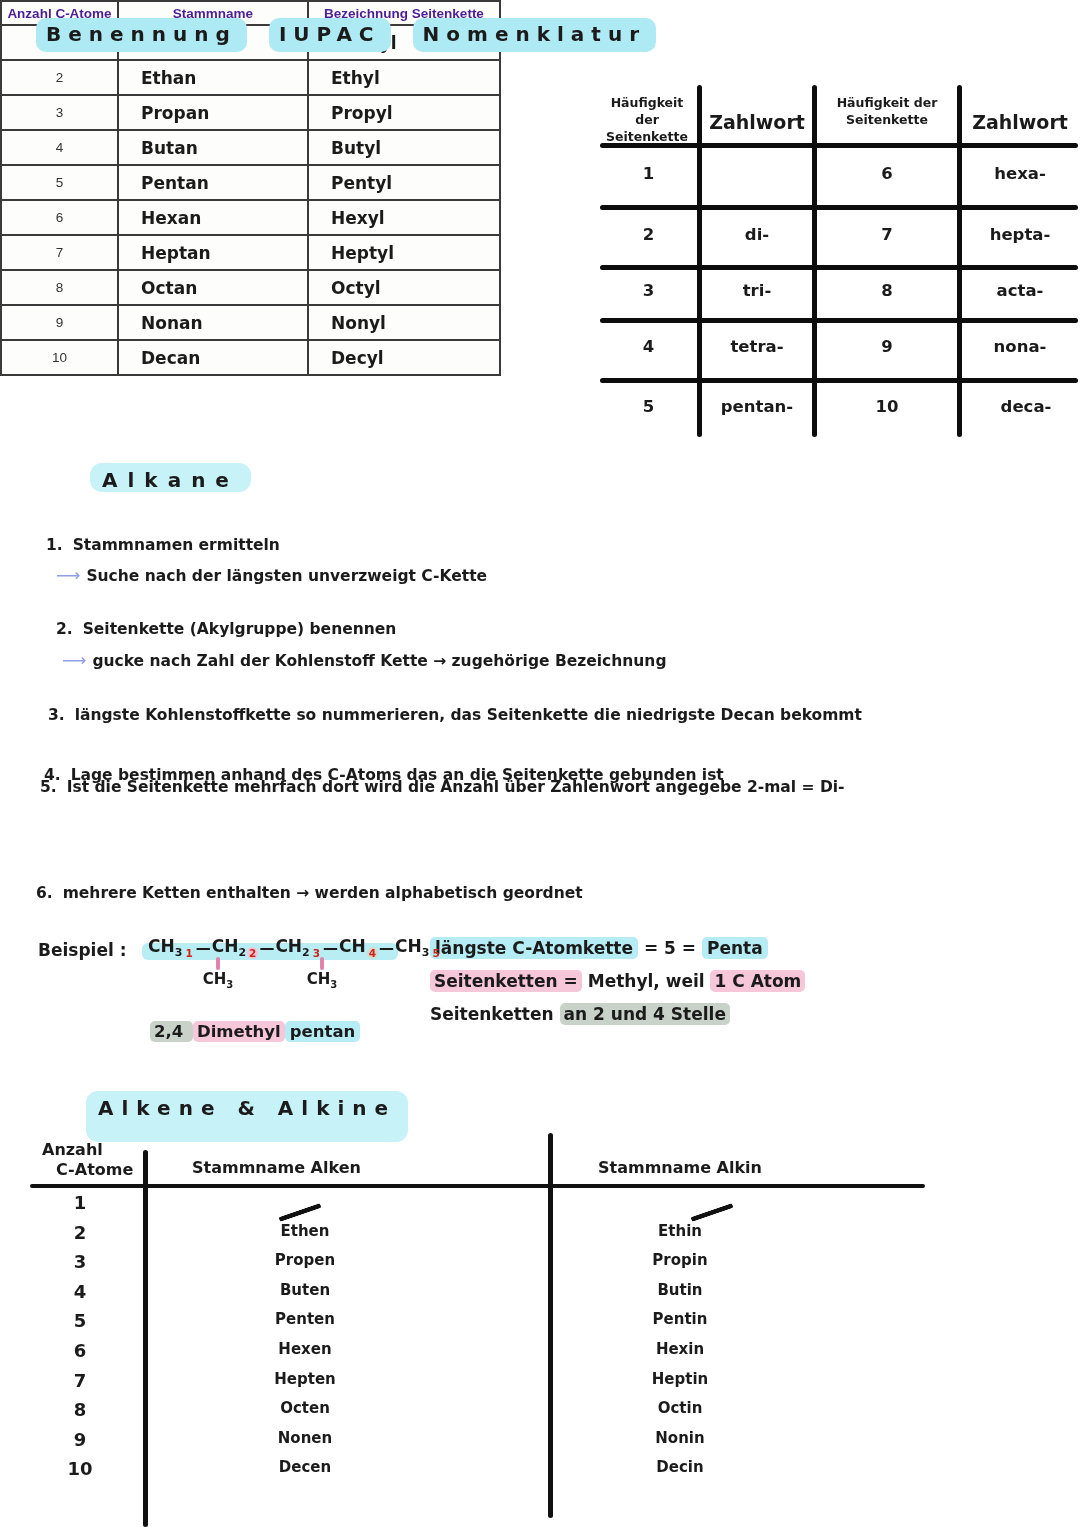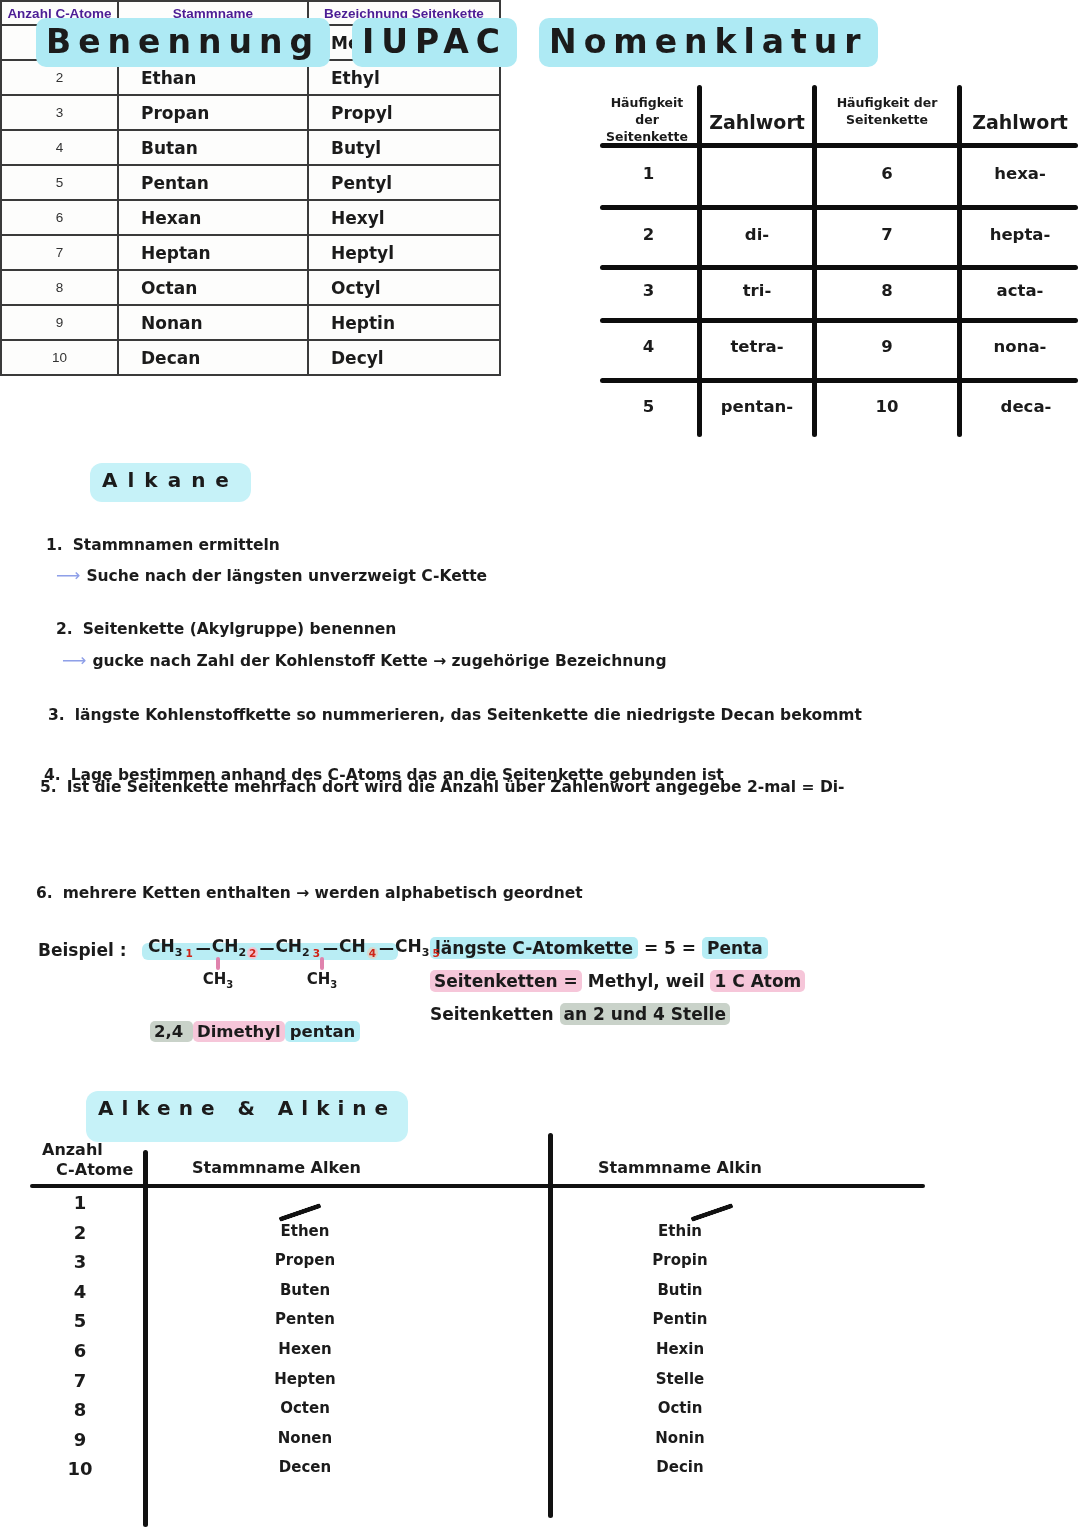--- a/index.html
+++ b/index.html
@@ -8,42 +8,42 @@
     position:relative; width:1080px; height:1527px; margin:0 auto;
     background:#ffffff; overflow:hidden;
     font-family:"DejaVu Sans", sans-serif; color:#1b1b1b;
   }
   .abs{position:absolute;}
   .hl-cyan{background:#b6edf5; border-radius:5px; padding:1px 5px;}
   .hl-pink{background:#f6c6d9; border-radius:5px; padding:1px 4px;}
   .hl-green{background:#c9d2c9; border-radius:5px; padding:1px 4px;}
 
   
-  .title{left:36px; top:22px; font-size:33px; letter-spacing:7px; font-weight:bold; white-space:nowrap;}
+  .title{left:36px; top:22px; font-size:20px; letter-spacing:7px; font-weight:bold; white-space:nowrap;}
   .title .word{background:#aeeaf4; padding:4px 10px 6px 10px; border-radius:10px; margin-right:22px;}
 
   
   .stem-table{left:40px; top:80px; border-collapse:collapse; table-layout:fixed; background:#fdfdfc;}
   .stem-table td,.stem-table th{border:2px solid #3a3a3a; margin:0; overflow:hidden;}
   .stem-table th{height:20px; font-family:"Liberation Sans", sans-serif; font-size:13.5px; font-weight:bold; text-align:center; color:#4c1d95;}
   .stem-table td{height:31px;}
   .stem-table .num{font-family:"Liberation Sans", sans-serif; font-size:13.5px; text-align:center; font-weight:normal; color:#333;}
   .stem-table .hwcell{font-size:17px; font-weight:bold; padding-left:22px;}
 
   
   .zahl{left:600px; top:85px; width:478px; height:352px;}
   .zline{position:absolute; background:#0d0d0d; border-radius:3px;}
   .zcell{position:absolute; text-align:center; font-weight:bold;}
   .zhead{font-size:12.5px; line-height:1.35;}
   .zhead2{font-size:19px;}
   .zval{font-size:16.5px;}
 
   
   .h-alkane{left:90px; top:468px; font-size:20px; font-weight:bold; letter-spacing:10px;}
-  .h-alkane span{background:#c6f2f8; padding:5px 12px 10px 12px; border-radius:12px;}
+  .h-alkane span{background:#c6f2f8; padding:5px 12px 0 12px; border-radius:12px;}
   .h-alkene{left:86px; top:1096px; font-size:20px; font-weight:bold; letter-spacing:8px;}
   .h-alkene span{background:#c6f2f8; padding:5px 12px 22px 12px; border-radius:12px;}
 
   
   .rule{font-size:15.5px; font-weight:bold; white-space:nowrap;}
   .rule .rnum{margin-right:10px;}
   .rule-sub{font-size:15.5px; font-weight:bold; white-space:nowrap;}
   .arrow{color:#8fa0e8; font-weight:normal; font-size:17px; margin-right:8px; letter-spacing:-2px;}
 
   
@@ -129,21 +129,21 @@
           <td class="hwcell">Heptyl</td>
         </tr>
     <tr>
           <td class="num">8</td>
           <td class="hwcell">Octan</td>
           <td class="hwcell">Octyl</td>
         </tr>
     <tr>
           <td class="num">9</td>
           <td class="hwcell">Nonan</td>
-          <td class="hwcell">Heptin</td>
+          <td class="hwcell">Nonyl</td>
         </tr>
     <tr>
           <td class="num">10</td>
           <td class="hwcell">Decan</td>
           <td class="hwcell">Decyl</td>
         </tr>
   </tbody>
     </table>
 
   <div class="abs zahl">
@@ -294,21 +294,21 @@
         <span class="bi">Pentin</span>
       </div>
     <div class="brow">
         <span class="bn">6</span>
         <span class="ba">Hexen</span>
         <span class="bi">Hexin</span>
       </div>
     <div class="brow">
         <span class="bn">7</span>
         <span class="ba">Hepten</span>
-        <span class="bi">Stelle</span>
+        <span class="bi">Heptin</span>
       </div>
     <div class="brow">
         <span class="bn">8</span>
         <span class="ba">Octen</span>
         <span class="bi">Octin</span>
       </div>
     <div class="brow">
         <span class="bn">9</span>
         <span class="ba">Nonen</span>
         <span class="bi">Nonin</span>

